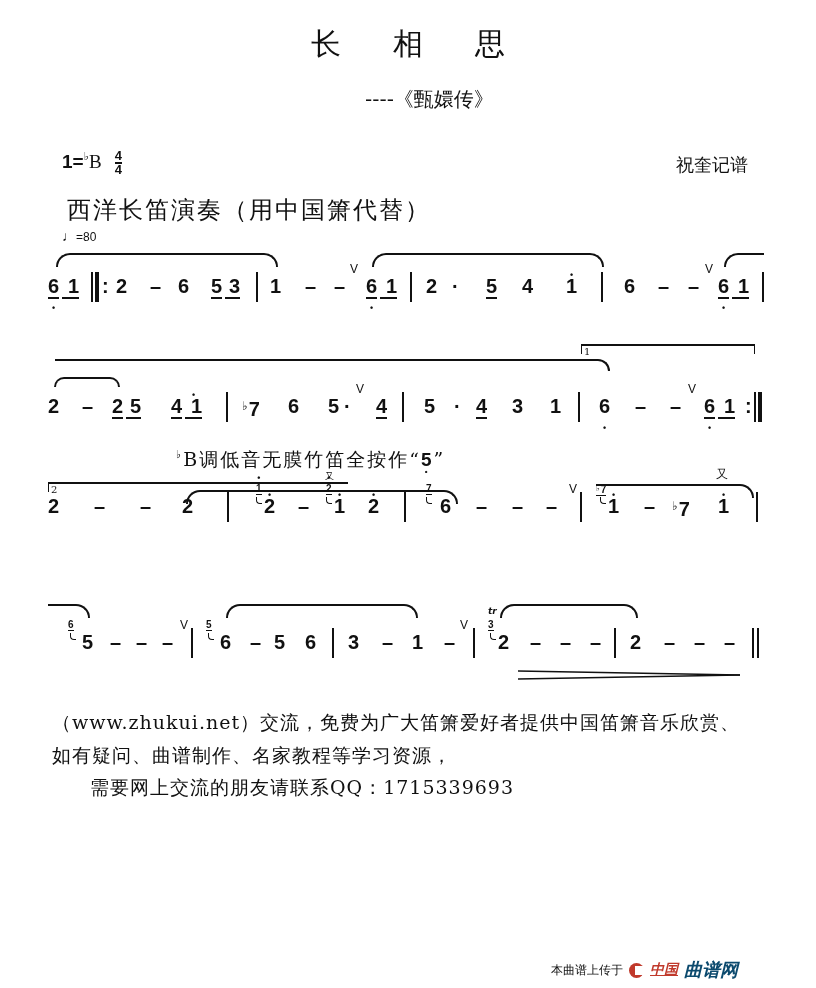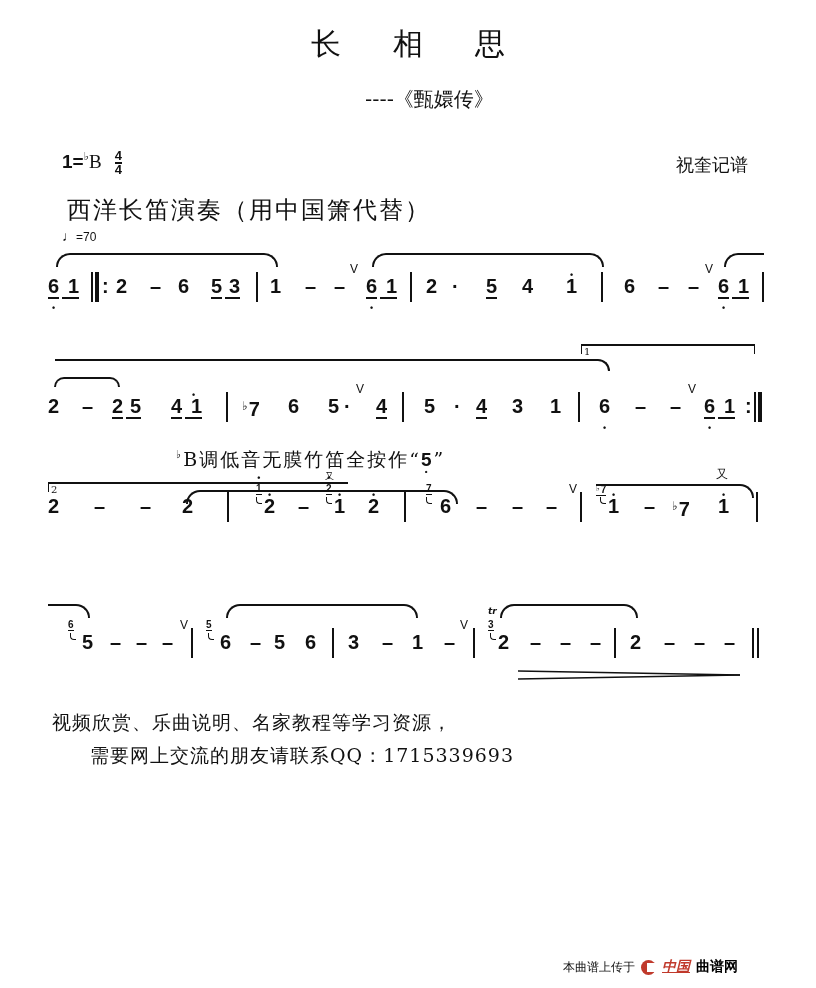--- a/index.html
+++ b/index.html
@@ -49,39 +49,39 @@
   .dotted5::after { content: "•"; position: absolute; left: 50%; transform: translateX(-50%); top: 18px; font-size: 8px; }
 
   .desc { left: 52px; width: 720px; top: 706px; font-size: 19px; line-height: 32.5px; letter-spacing: 1px; }
   .desc p { margin: 0; }
   .desc .indent { text-indent: 38px; }
 
   .footer { right: 78px; top: 958px; font-size: 12px; font-family: "DejaVu Sans", sans-serif; display: flex; align-items: center; gap: 6px; }
   .logo-c { width: 15px; height: 15px; border-radius: 50%; background: #c0392b; position: relative; }
   .logo-c::after { content: ""; position: absolute; left: 6px; top: 3px; width: 9px; height: 9px; background: #fff; }
   .logo-a { color: #c0392b; font-weight: bold; font-style: italic; font-size: 14px; text-decoration: underline; }
-  .logo-b { color: #000000; font-weight: bold; font-size: 14px; }
+  .logo-b { color: #0c4a6e; font-weight: bold; font-style: italic; font-size: 18px; }
 </style>
 </head>
 <body>
 
 <div class="abs title">长相思</div>
 <div class="abs subtitle">----《甄嬛传》</div>
 
 <div class="abs key">
   <span>1=</span><sup>♭</sup><span style="font-family:'Liberation Serif',serif;font-weight:normal;">B</span>
   <span class="time">
     <div>4</div>
     <div class="bar">4</div>
   </span>
 </div>
 <div class="abs transcriber">祝奎记谱</div>
 <div class="abs inst">西洋长笛演奏（用中国箫代替）</div>
 <div class="abs tempo">
-  <span class="q">♩</span><span>=70</span>
+  <span class="q">♩</span><span>=80</span>
 </div>
 
 <div class="row" style="top:250px;">
   <div class="slur" style="left:56px;top:3px;width:222px;"></div>
   <div class="slur" style="left:372px;top:3px;width:232px;"></div>
   <div class="slur open-r" style="left:724px;top:3px;width:40px;"></div>
 
   <span class="n u dot-below" style="left:48px;top:26px;">6</span>
   <span class="n u" style="left:62px;top:26px;padding-left:6px;">1</span>
   <div class="dbl" style="left:91px;top:22px;"></div>
@@ -239,21 +239,22 @@
   <span class="n" style="left:590px;top:32px;">–</span>
   <div class="bl thin" style="left:614px;top:28px;"></div>
   <span class="n" style="left:630px;top:32px;">2</span>
   <span class="n" style="left:664px;top:32px;">–</span>
   <span class="n" style="left:694px;top:32px;">–</span>
   <span class="n" style="left:724px;top:32px;">–</span>
   <div class="dbl2" style="left:752px;top:28px;"></div>
 </div>
 
 <div class="abs desc">
-  <p>视频欣赏、乐曲说明、名家教程等学习资源，</p>
+  <p>（www.zhukui.net）交流，免费为广大笛箫爱好者提供中国笛箫音乐欣赏、</p>
+  <p>如有疑问、曲谱制作、名家教程等学习资源，</p>
   <p class="indent">需要网上交流的朋友请联系QQ：1715339693</p>
 </div>
 
 <div class="abs footer">
   <span>本曲谱上传于</span>
   <span class="logo-c"></span>
   <span class="logo-a">中国</span>
     <span class="logo-b">曲谱网</span>
 </div>
 

